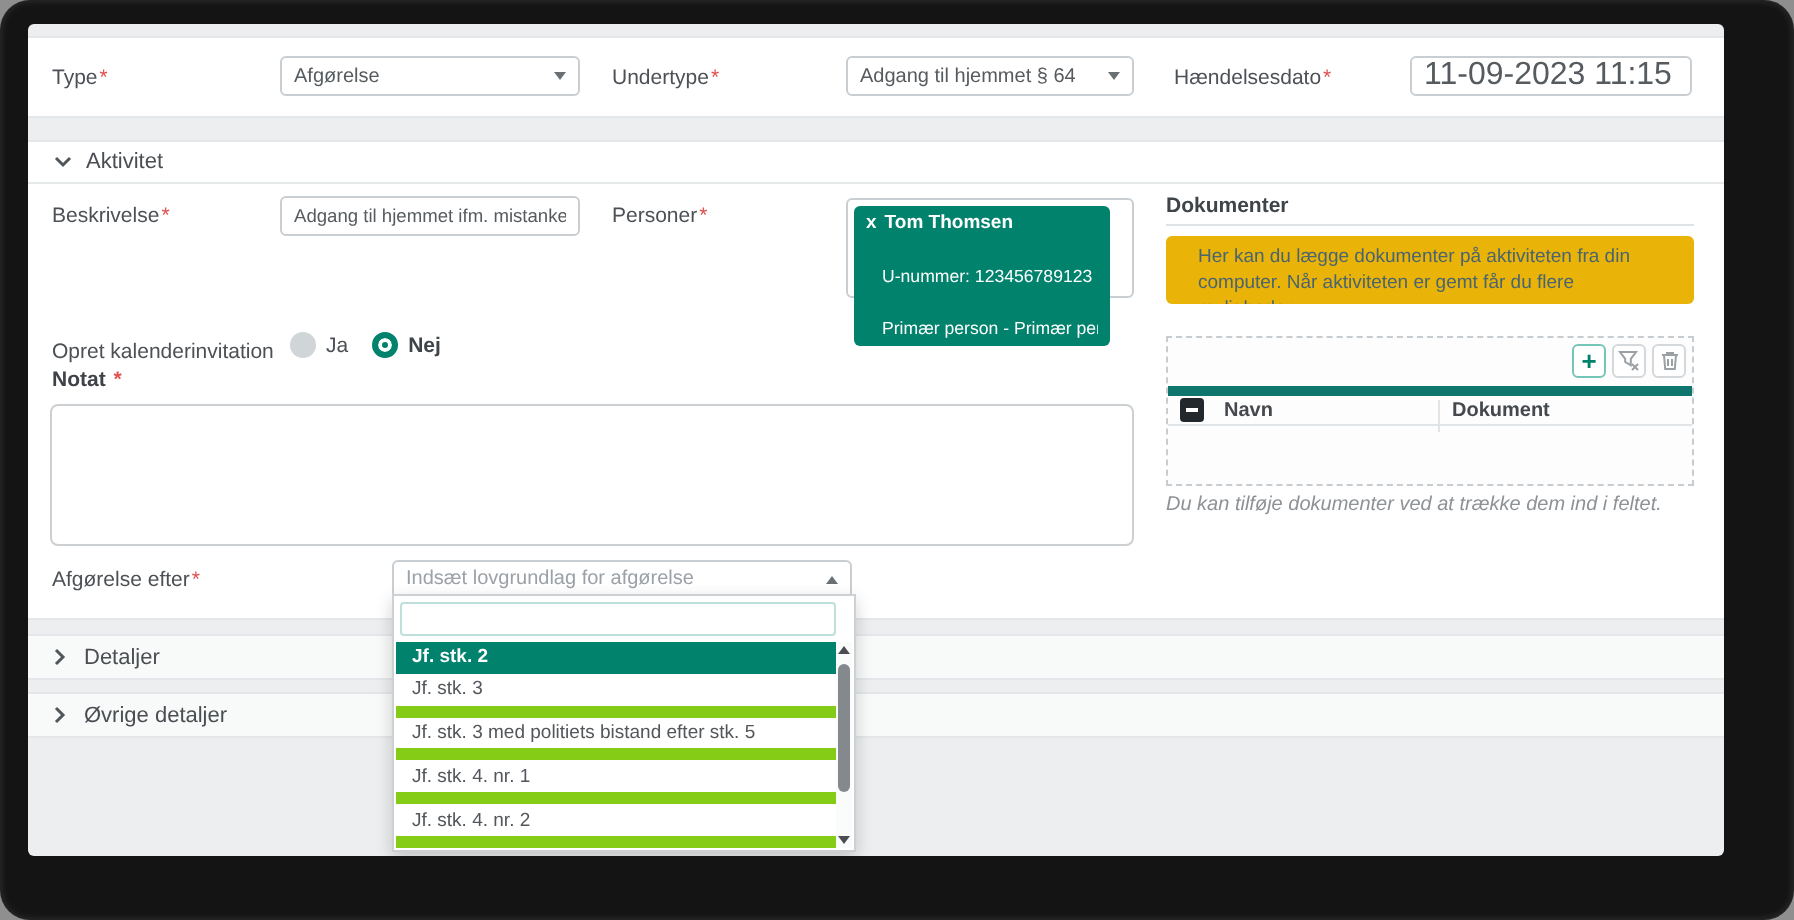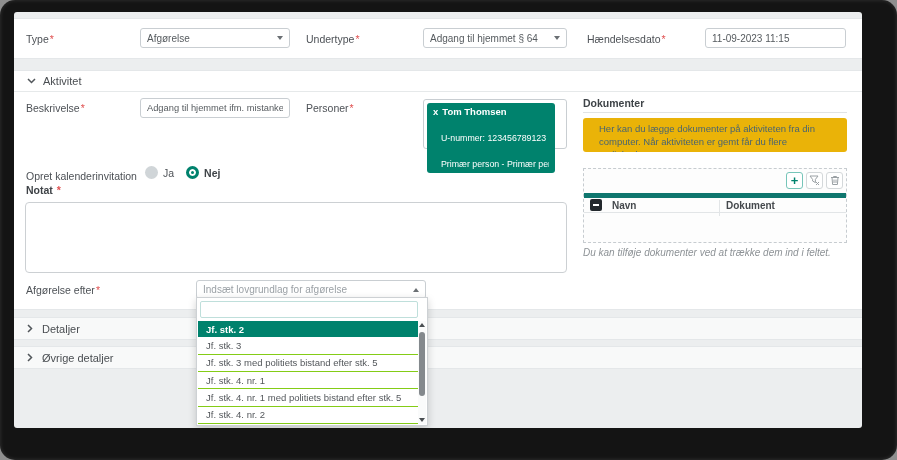--- a/index.html
+++ b/index.html
@@ -22,21 +22,21 @@
   .card-akt{ top:58px; height:240px; }
 
   .flabel{ position:absolute; font-size:10.5px; color:#4d5156; white-space:nowrap; }
   .req{ color:#e05151; margin-left:1px; }
 
   .ctrl{
     position:absolute; background:#fff; border:1px solid #c9ced2; border-radius:3px;
     font-size:10px; color:#565b5f; display:flex; align-items:center;
     padding:0 6px; white-space:nowrap; overflow:hidden;
   }
-  .ctrl input{ border:none; outline:none; width:100%; font-size:10px; color:#565b5f; font-family:inherit; background:transparent; }
+  .ctrl input{ border:none; outline:none; width:100%; font-size:16px; color:#565b5f; font-family:inherit; background:transparent; }
   .caret-down{ width:0;height:0;border-left:3.5px solid transparent;border-right:3.5px solid transparent;border-top:4px solid #6a6f73; margin-left:auto; }
   .caret-up{ width:0;height:0;border-left:3.5px solid transparent;border-right:3.5px solid transparent;border-bottom:4px solid #6a6f73; margin-left:auto; }
 
   .sec-head{ position:absolute; left:0; top:0; width:100%; height:21px; border-bottom:1px solid #e6e9ea;
     display:flex; align-items:center; padding-left:13px; gap:7px; cursor:pointer; }
   .sec-title{ font-size:11px; color:#4a4e52; }
   .chev svg{ display:block; }
 
   .personer-box{ position:absolute; left:409px; top:28px; width:144px; height:50px; background:#fff; border:1px solid #c9ced2; border-radius:3px; padding:3px; }
   .tag{ background:#00826D; border-radius:3px; color:#fff; padding:3px 6px 4px 6px; width:128px; }
@@ -77,21 +77,21 @@
 
   .combo{ left:182px; top:209px; width:230px; height:19px; cursor:pointer; }
   .placeholder{ color:#9ba1a6; }
 
   .dd-panel{ position:absolute; left:182px; top:285px; width:232px; height:129px; background:#fff;
     border:1px solid #cdd1d4; box-shadow:0 3px 8px rgba(0,0,0,.18); z-index:10; }
   .dd-search{ position:absolute; left:3px; top:3px; width:218px; height:17px; border:1px solid #bfdfdb; border-radius:2px;
     font-family:inherit; font-size:10px; padding:0 4px; outline:none; }
   .dd-list{ position:absolute; left:1px; top:23px; width:222px; bottom:1px; display:flex; flex-direction:column; overflow:hidden; }
   .dd-opt{ flex:1; display:flex; align-items:center; padding-left:8px; font-size:9.5px; color:#53575b;
-    white-space:nowrap; overflow:hidden; cursor:pointer; border-bottom:1px solid #84cc16; }
+    white-space:nowrap; overflow:hidden; cursor:pointer; border-bottom:6px solid #84cc16; }
   .dd-opt.active{ background:#00826D; color:#fff; font-weight:bold; border-bottom:none; }
   .dd-scroll{ position:absolute; right:1px; top:23px; bottom:1px; width:8px; background:#fafbfb; }
   .sb-thumb{ position:absolute; left:1px; top:11px; width:6px; height:64px; background:#84898d; border-radius:3px; cursor:grab; }
   .sb-up{ position:absolute; left:1px; top:2px; width:0;height:0; border-left:3px solid transparent;border-right:3px solid transparent;border-bottom:4px solid #4a4e52; cursor:pointer;}
   .sb-down{ position:absolute; left:1px; bottom:2px; width:0;height:0; border-left:3px solid transparent;border-right:3px solid transparent;border-top:4px solid #4a4e52; cursor:pointer;}
 
   .bar{ position:absolute; left:0; width:848px; height:23px; background:#f8f9f9; border:1px solid #e4e7e9; border-left:none; border-right:none;
     display:flex; align-items:center; padding-left:13px; gap:9px; cursor:pointer; }
   .bar1{ top:305px; } .bar2{ top:334px; }
 
@@ -232,21 +232,20 @@
     <span class="sec-title">Øvrige detaljer</span>
   </div>
 
   <div class="dd-panel">
     <input class="dd-search" style="">
     <div class="dd-list">
           <div class="dd-opt active">Jf. stk. 2</div>
           <div class="dd-opt">Jf. stk. 3</div>
           <div class="dd-opt">Jf. stk. 3 med politiets bistand efter stk. 5</div>
           <div class="dd-opt">Jf. stk. 4. nr. 1</div>
-          <div class="dd-opt">Jf. stk. 4. nr. 1 med politiets bistand efter stk. 5</div>
           <div class="dd-opt">Jf. stk. 4. nr. 2</div>
         </div>
     <div class="dd-scroll">
       <span class="sb-up"></span>
       <span class="sb-thumb"></span>
       <span class="sb-down"></span>
     </div>
   </div>
 
 </div>

